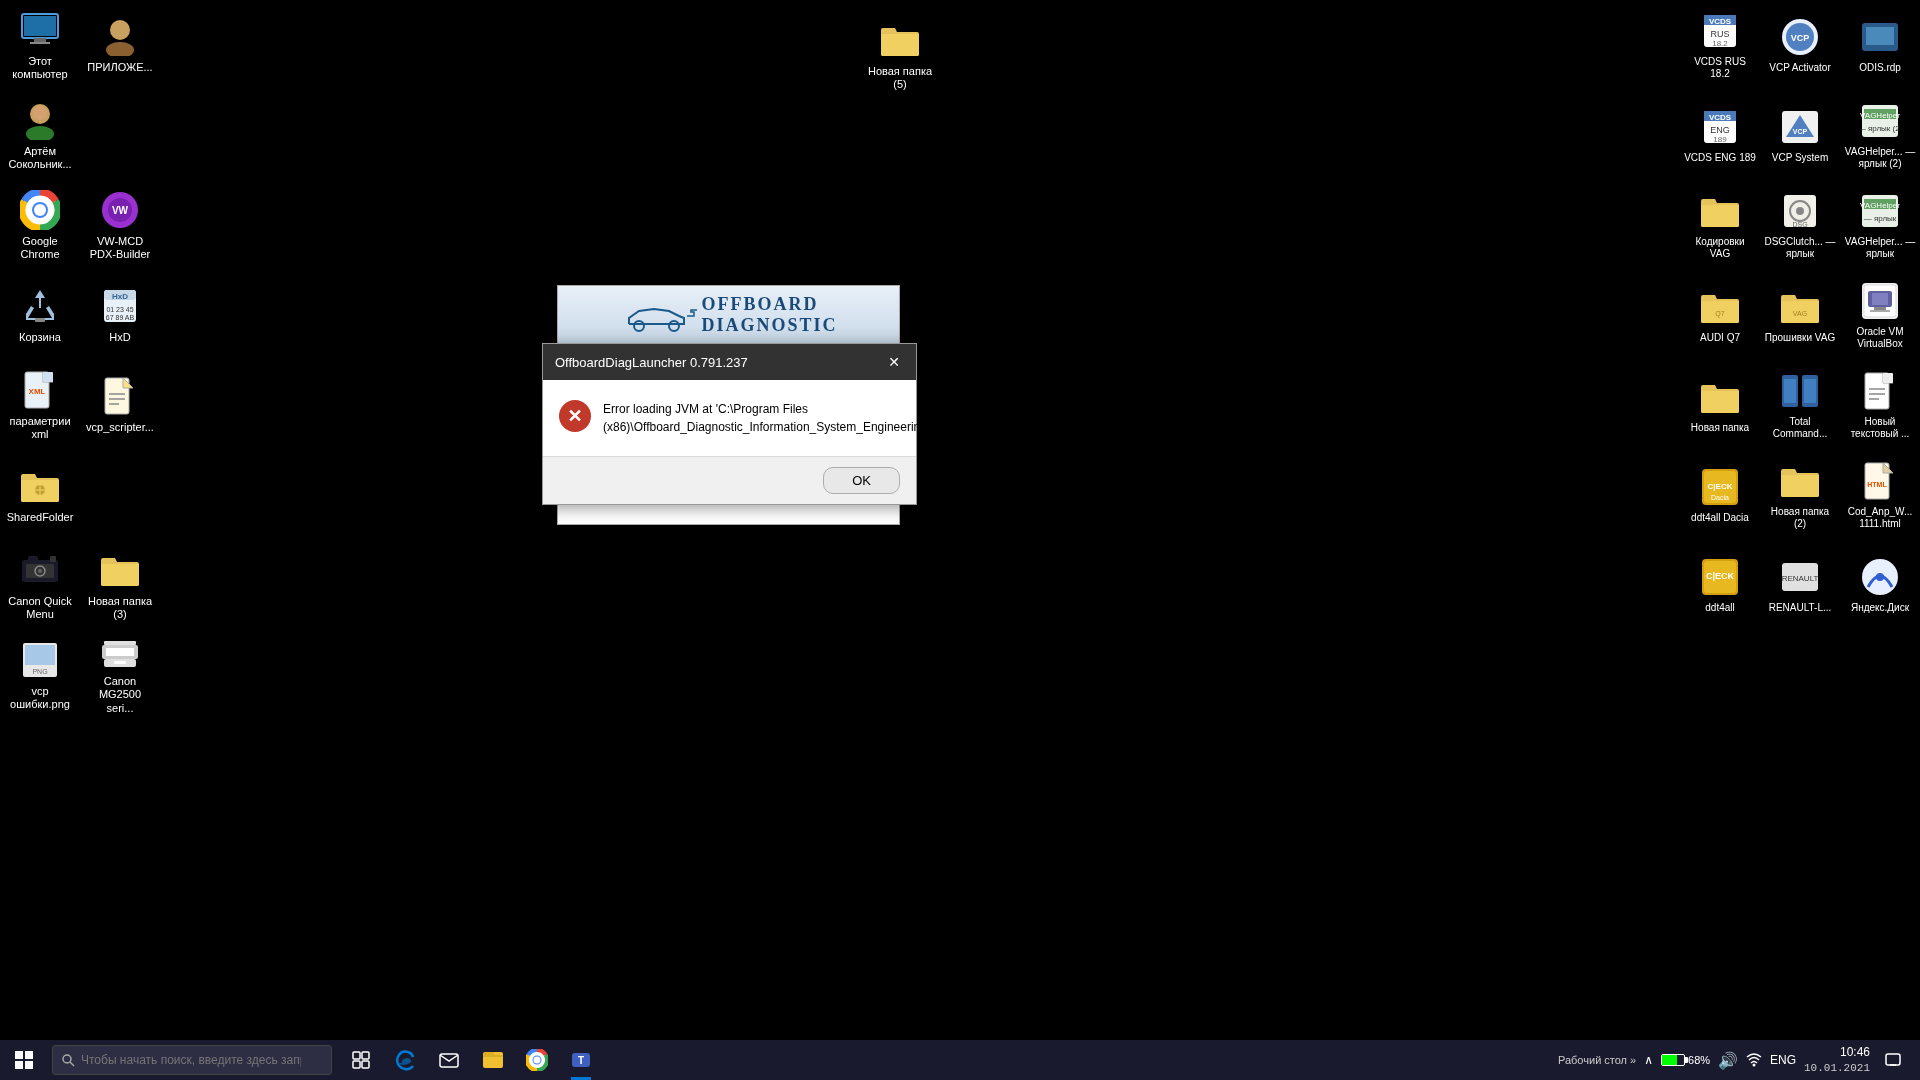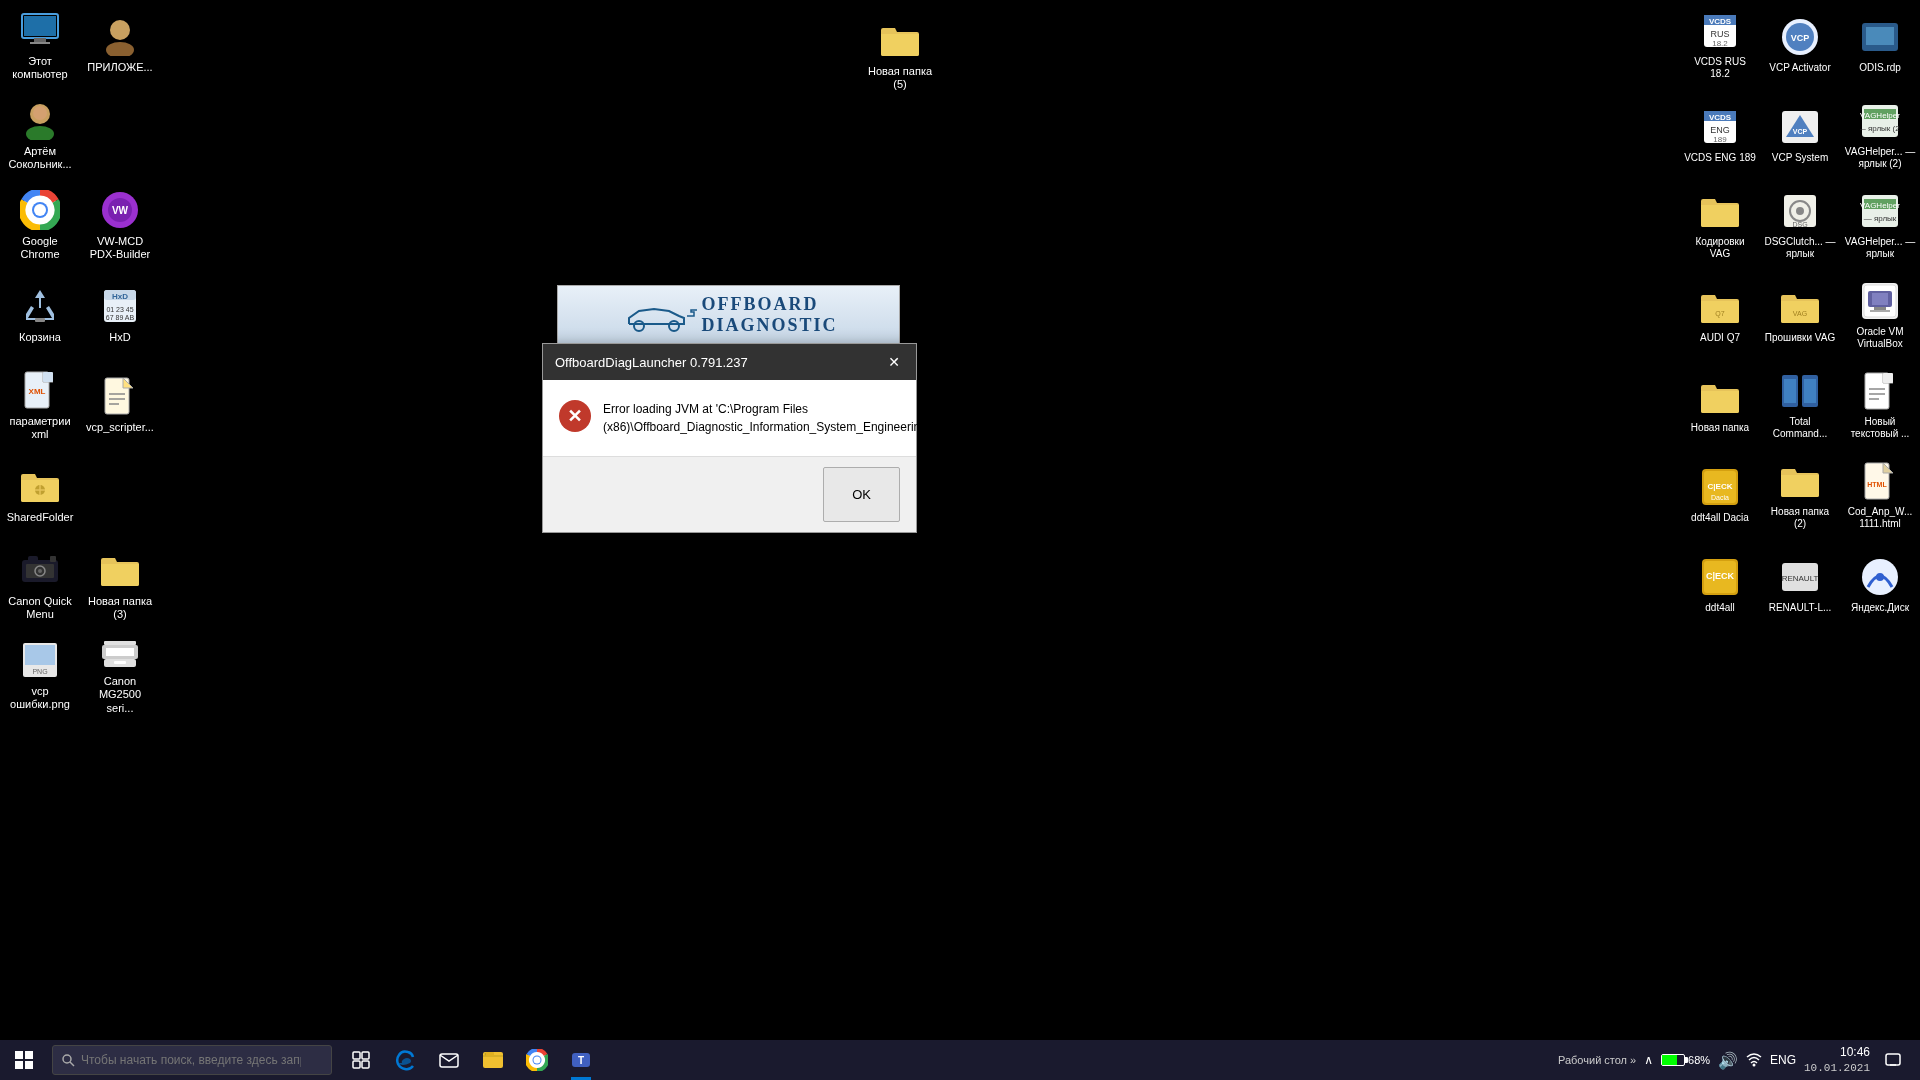--- a/index.html
+++ b/index.html
@@ -146,24 +146,24 @@
       background: #f0f0f0;
       padding: 10px 16px;
       display: flex;
       justify-content: flex-end;
       border-top: 1px solid #ddd;
     }
 
     .ok-button {
       background: #e8e8e8;
       border: 1px solid #adadad;
-      padding: 19px 28px;
+      padding: 5px 28px;
       font-size: 13px;
       cursor: pointer;
-      border-radius: 2px;
+      border-radius: 10px;
     }
 
     
     .taskbar {
       position: absolute;
       bottom: 0;
       left: 0;
       width: 1920px;
       height: 40px;
       background: #1a1a2e;

